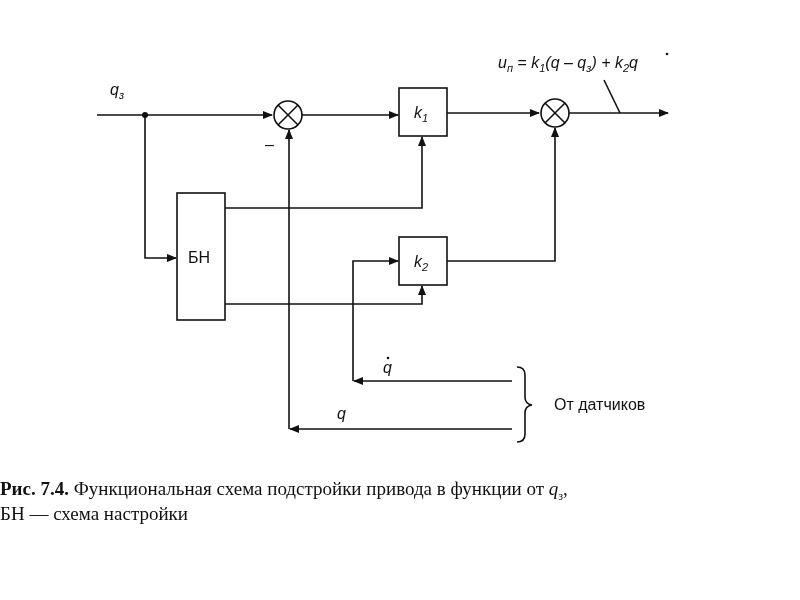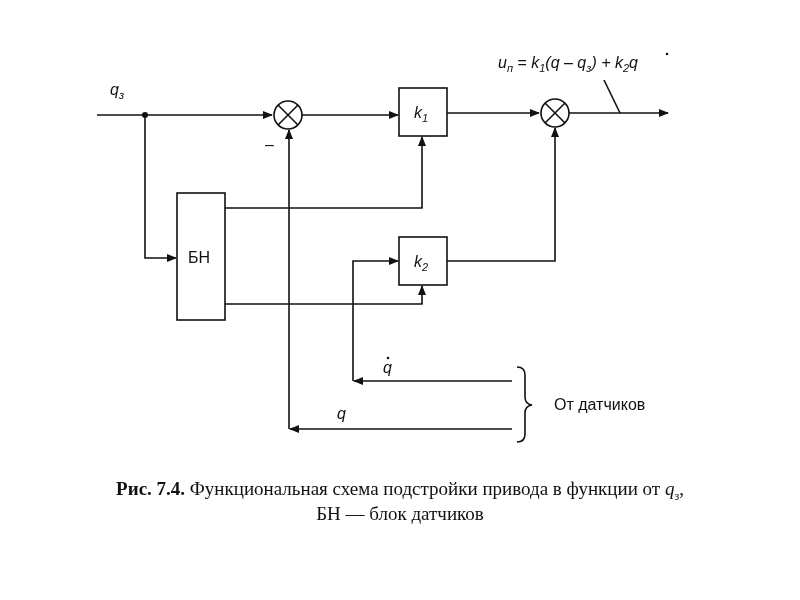--- a/index.html
+++ b/index.html
@@ -4,21 +4,21 @@
   <style>
     html, body { margin: 0; padding: 0; background: #ffffff; }
     body { width: 800px; height: 600px; position: relative; overflow: hidden; }
     svg { position: absolute; left: 0; top: 0; }
     .ln { stroke: #111; stroke-width: 1.6; fill: none; }
     .box { stroke: #111; stroke-width: 1.6; fill: #fff; }
     .lbl { font-family: "Liberation Sans", sans-serif; font-size: 16px; fill: #111; }
     .it { font-style: italic; }
     .sub { font-size: 11px; }
     .caption {
-      position: absolute; left: 0; width: 800px; text-align: center;
+      position: absolute; left: 0; width: 800px; text-align: left;
       font-family: "Liberation Serif", serif; font-size: 19px; color: #111;
     }
     .cap1 { top: 478px; }
     .cap2 { top: 503px; }
     .cap-bold { font-weight: bold; }
     .cap-it { font-style: italic; }
   </style>
 </head>
 <body>
 
@@ -79,13 +79,13 @@
 
   <line class="ln" x1="512" y1="429" x2="290" y2="429" marker-end="url(#arr)"></line>
   <polyline class="ln" points="289,429 289,130" marker-end="url(#arr)"></polyline>
   <text class="lbl it" x="337" y="419">q</text>
 
   <path class="ln" d="M517,367 Q525,367 525,375 L525,397 Q525,404 532,405 Q525,406 525,413 L525,434 Q525,442 517,442"></path>
   <text class="lbl" x="554" y="410">От датчиков</text>
 </svg>
 
 <div class="caption cap1"><span class="cap-bold">Рис. 7.4.</span><span> Функциональная схема подстройки привода в функции от </span><span class="cap-it">q</span><sub style="font-size:12px">з</sub><span>,</span></div>
-<div class="caption cap2">БН — блок датчиков</div>
+<div class="caption cap2">БН — схема настройки</div>
 
 </body></html>

